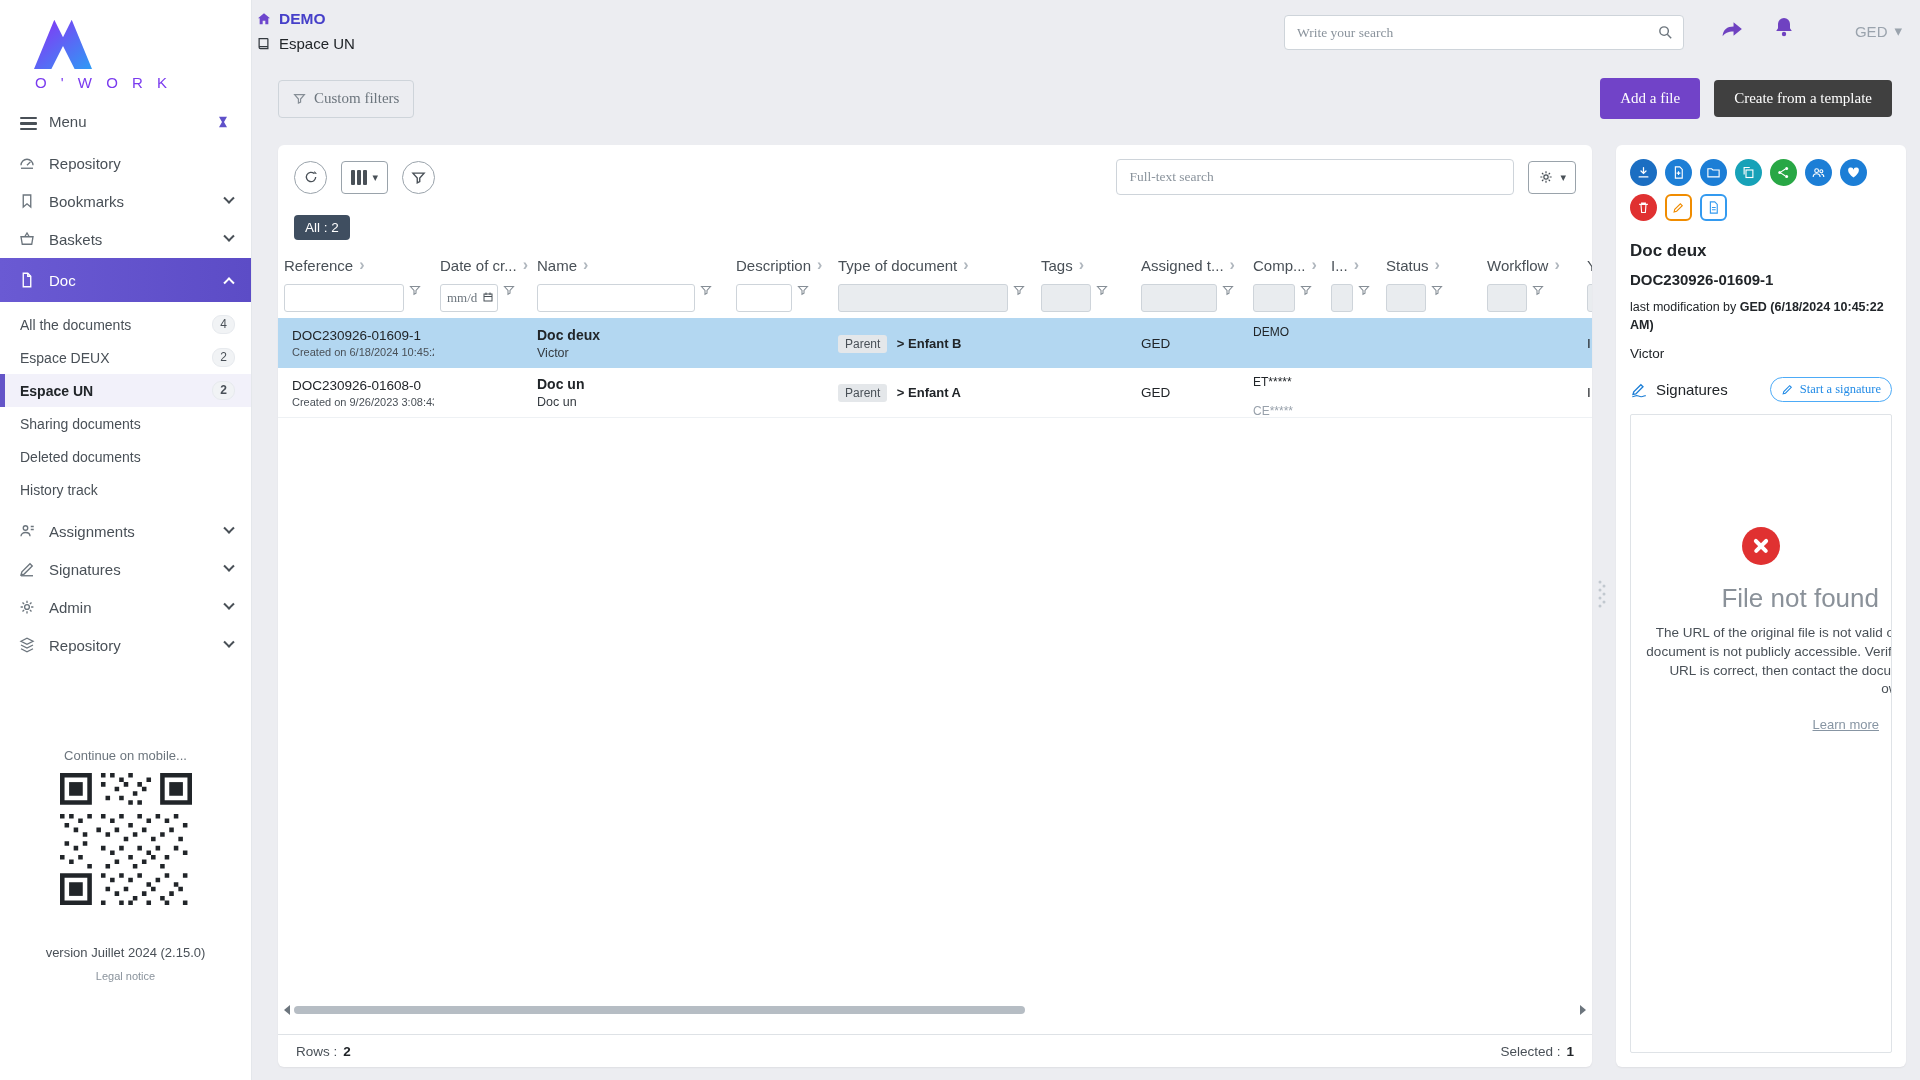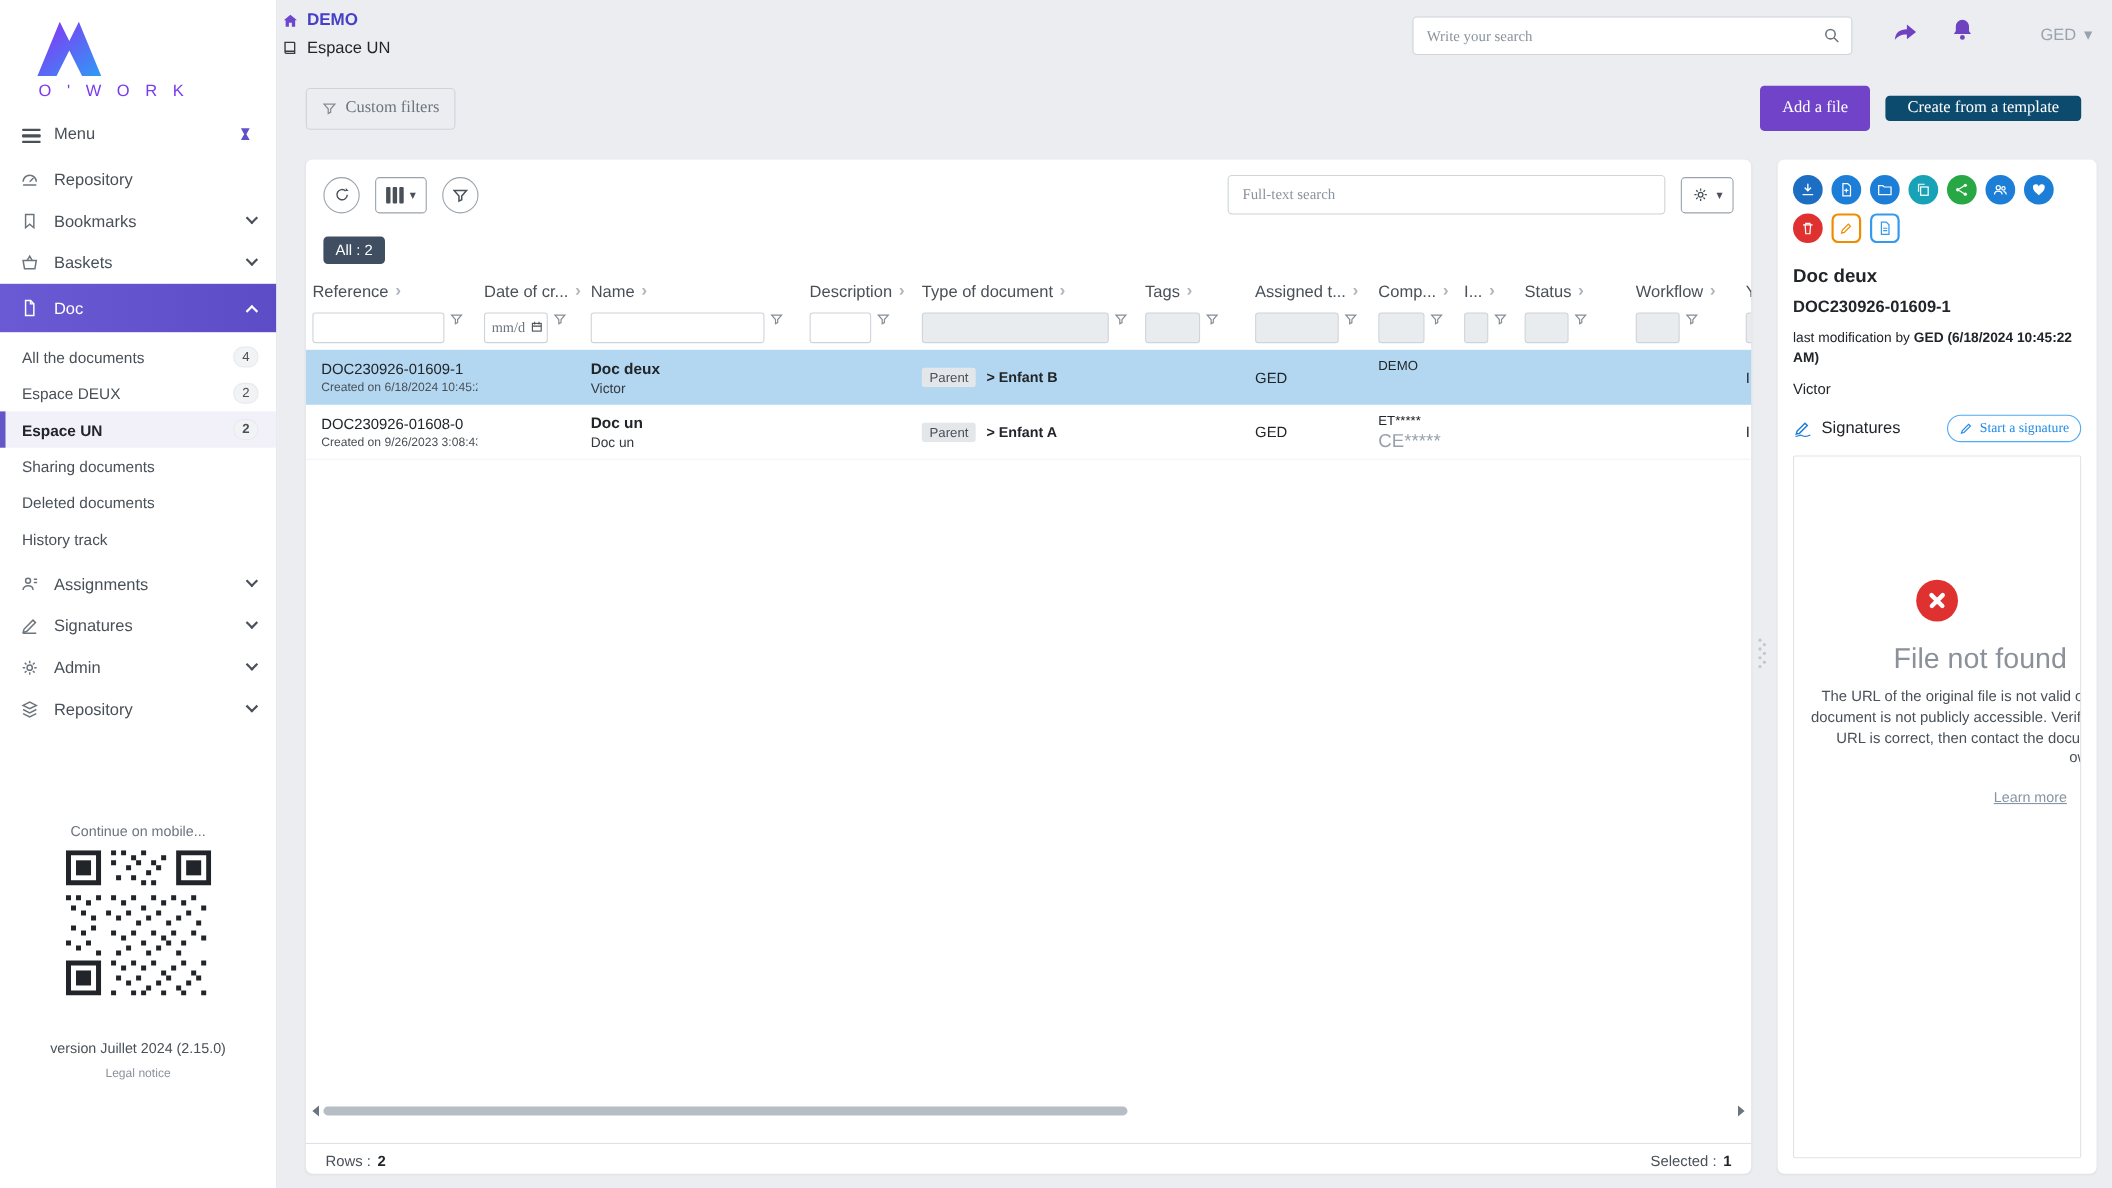--- a/index.html
+++ b/index.html
@@ -46,21 +46,21 @@
   .global-search input::placeholder{color:#8a939c}
   .global-search .mag{position:absolute;right:10px;top:9px;color:#6c757d;cursor:pointer}
   .tico{position:absolute;background:none;border:none;color:#6f42c1;padding:0}
   .tico.share{left:1468px;top:17px}
   .tico.bell{left:1520px;top:15px}
   .user-menu{position:absolute;right:18px;top:22px;display:flex;align-items:center;gap:7px;color:#9aa3ad;font-size:15px;cursor:pointer}
   .actions-row{position:absolute;left:278px;right:28px;top:78px;display:flex;align-items:center;gap:14px}
   .btn-outline{display:flex;align-items:center;gap:8px;height:38px;padding:0 14px;border:1px solid #ced4da;border-radius:4px;background:transparent;color:#6c757d;font-size:15px}
   .spacer{flex:1}
   .btn-purple{height:41px;padding:0 20px;border:none;border-radius:4px;background:#7143c8;color:#fff;font-size:15px}
-  .btn-indigo{height:23px;padding:0 20px;border:none;border-radius:4px;background:#0c4a6e;color:#fff;font-size:15px}
+  .btn-indigo{height:37px;padding:0 20px;border:none;border-radius:4px;background:#404040;color:#fff;font-size:15px}
 
   
   .table-card{position:absolute;left:278px;top:145px;width:1314px;height:922px;background:#fff;border-radius:6px;box-shadow:0 1px 2px rgba(0,0,0,.06)}
   .toolbar{display:flex;align-items:center;gap:14px;padding:14px 16px 0}
   .btn-circle{width:33px;height:33px;border-radius:50%;border:1px solid #9aa3ab;background:#fff;color:#495057;display:flex;align-items:center;justify-content:center}
   .btn-rect{height:33px;border-radius:4px;border:1px solid #9aa3ab;background:#fff;color:#495057;display:flex;align-items:center;gap:6px;padding:0 9px}
   .cols-bars{display:inline-flex;gap:2.5px}
   .cols-bars i{display:block;width:3.5px;height:15px;background:#495057;border-radius:1px}
   .mini-caret{font-size:11px;color:#495057}
   .fulltext{margin-left:auto;position:relative;width:398px;height:36px}
@@ -87,29 +87,29 @@
   .refcell{display:flex;align-items:center;gap:8px}
   .ref-main{font-size:13.5px;color:#212529}
   .ref-sub{font-size:11px;color:#495057;margin-top:3px}
   .name-main{font-size:14px;font-weight:bold;color:#212529}
   .name-sub{font-size:12.5px;color:#343a40;margin-top:3px}
   .pill{background:#e4e7ea;color:#495057;font-size:12px;padding:2px 7px;border-radius:3px;display:inline-block}
   .type-child{font-size:13px;color:#212529;font-weight:600;margin-left:5px}
   .assigned{font-size:13.5px;color:#212529}
   .compcell{align-self:start;padding-top:7px}
   .comp1{font-size:12px;color:#212529}
-  .comp2{font-size:17px;color:#98a1ab;margin-top:2px}
+  .comp2{font-size:12px;color:#98a1ab;margin-top:15px}
   .clipped{font-size:13.5px;color:#212529}
   .hscroll{position:absolute;left:6px;right:6px;bottom:50px;height:14px;display:flex;align-items:center;gap:4px}
   .sarrow{width:0;height:0;border-top:5px solid transparent;border-bottom:5px solid transparent;cursor:pointer}
   .sarrow.left{border-right:6px solid #6c757d}
   .sarrow.right{border-left:6px solid #6c757d}
   .strack{flex:1;height:10px;position:relative}
   .sthumb{position:absolute;left:0;top:1px;width:57%;height:8px;background:#b6bdc4;border-radius:4px;cursor:grab}
-  .table-footer{position:absolute;left:0;right:0;bottom:0;height:28px;border-top:1px solid #dee2e6;display:flex;align-items:flex-end;justify-content:space-between;padding:4px 18px;font-size:13.5px;color:#495057}
+  .table-footer{position:absolute;left:0;right:0;bottom:0;height:28px;border-top:1px solid #dee2e6;display:flex;align-items:center;justify-content:space-between;padding:16px 18px;font-size:13.5px;color:#495057}
   .table-footer b{color:#212529;margin-left:6px}
 
   
   .detail-card{position:absolute;left:1616px;top:145px;width:290px;height:922px;background:#fff;border-radius:6px;box-shadow:0 1px 2px rgba(0,0,0,.06);padding:14px;display:flex;flex-direction:column}
   .icon-row{display:flex;gap:8px;margin-bottom:8px}
   .cbtn{width:27px;height:27px;border-radius:50%;border:none;display:flex;align-items:center;justify-content:center;padding:0}
   .cbtn.square{border-radius:6px}
   .cbtn.outline{background:#fff;border:2px solid}
   .dtitle{font-size:17px;font-weight:bold;color:#212529;margin-top:12px}
   .dref{font-size:15px;font-weight:bold;color:#212529;margin-top:10px}

